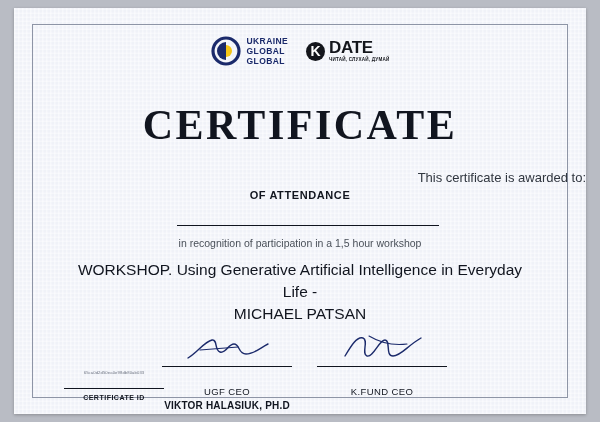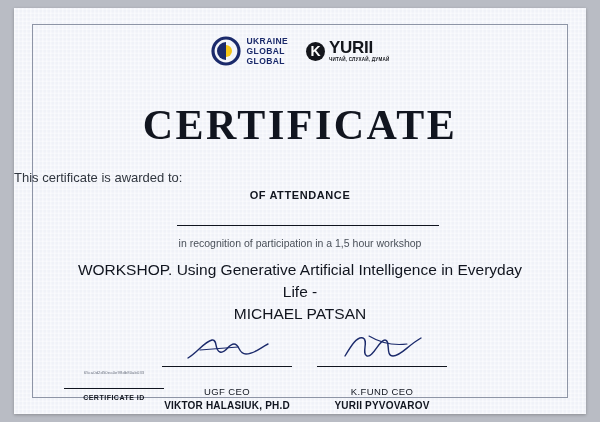--- a/index.html
+++ b/index.html
@@ -139,21 +139,21 @@
     font-weight: bold;
     letter-spacing: 0.6px;
     color: #11151f;
     margin-top: 40px;
   }
   .awarded-to {
     position: absolute;
     top: 162px;
     left: 0;
     right: 0;
-    text-align: left;
+    text-align: right;
     font-size: 13px;
     color: #30363f;
   }
   .recipient {
     position: absolute;
     top: 190px;
     left: 0;
     right: 0;
     text-align: center;
     font-size: 19px;
@@ -291,21 +291,21 @@
           <div class="ugf-text">
             <div>UKRAINE</div>
             <div>GLOBAL</div>
             <div>GLOBAL</div>
           </div>
         </div>
 
         <div class="kfund-logo">
           <div class="kfund-k">K</div>
           <div>
-            <div class="kfund-word">YURII</div>
+            <div class="kfund-word">DATE</div>
             <div class="kfund-sub">ЧИТАЙ, СЛУХАЙ, ДУМАЙ</div>
           </div>
         </div>
       </div>
 
       <div class="title">CERTIFICATE</div>
       <div class="subtitle">OF ATTENDANCE</div>
       <div class="awarded-to">This certificate is awarded to:</div>
 
       <div class="recipient-line"></div>
@@ -330,21 +330,20 @@
 
       <div class="sig-block sig-right">
         <div class="sig-script">
           <svg width="95" height="32" viewBox="0 0 95 32" aria-hidden="true">
             <path d="M10 24 C16 14, 22 4, 28 6 C34 8, 26 22, 32 24 C38 26, 44 8, 50 8 C56 8, 50 24, 58 24 C66 24, 72 14, 86 6" fill="none" stroke="#1b2a6b" stroke-width="1.4" stroke-linecap="round"></path>
             <path d="M34 4 C44 10, 56 14, 72 12" fill="none" stroke="#1b2a6b" stroke-width="1.1" stroke-linecap="round"></path>
           </svg>
         </div>
         <div class="sig-rule"></div>
         <div class="sig-role">K.FUND CEO</div>
-        <div class="sig-name">YURII PYVOVAROV</div>
       </div>
 
       <div class="cert-id-block">
         <div class="cert-id-value">65ca0d2d50ea0e98db80ab033</div>
         <div class="cert-id-rule"></div>
         <div class="cert-id-label">CERTIFICATE ID</div>
       </div>
 
 
     </div>

